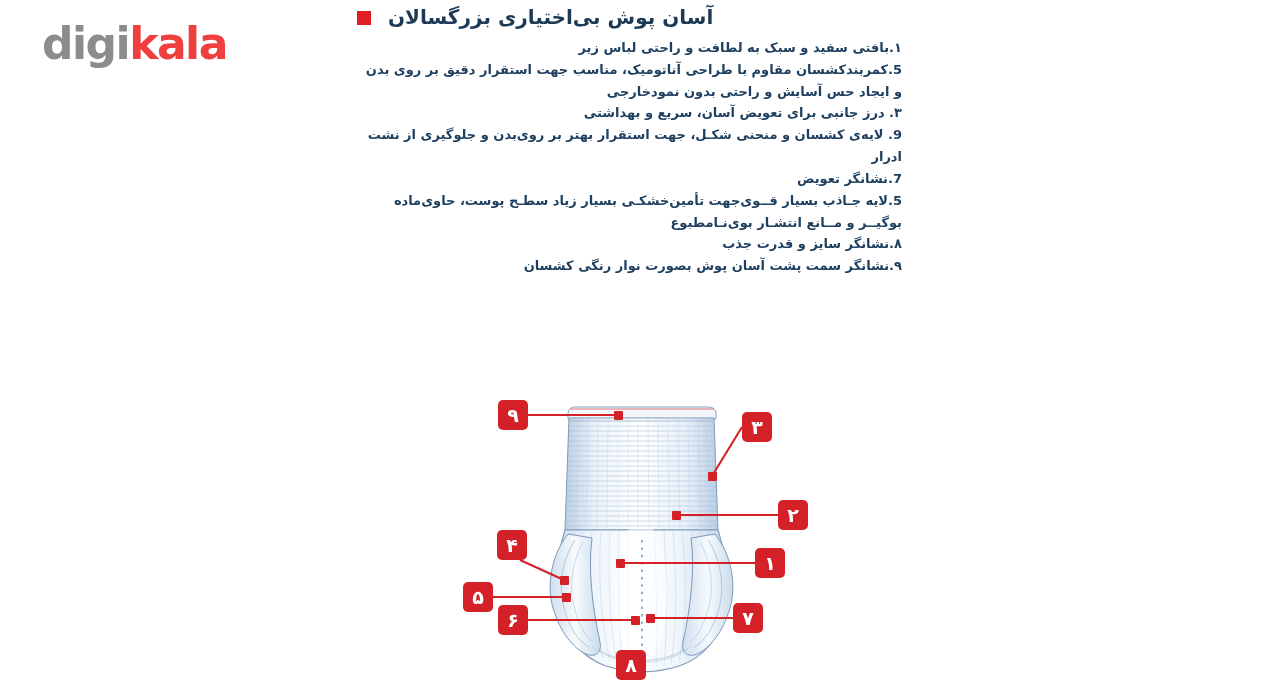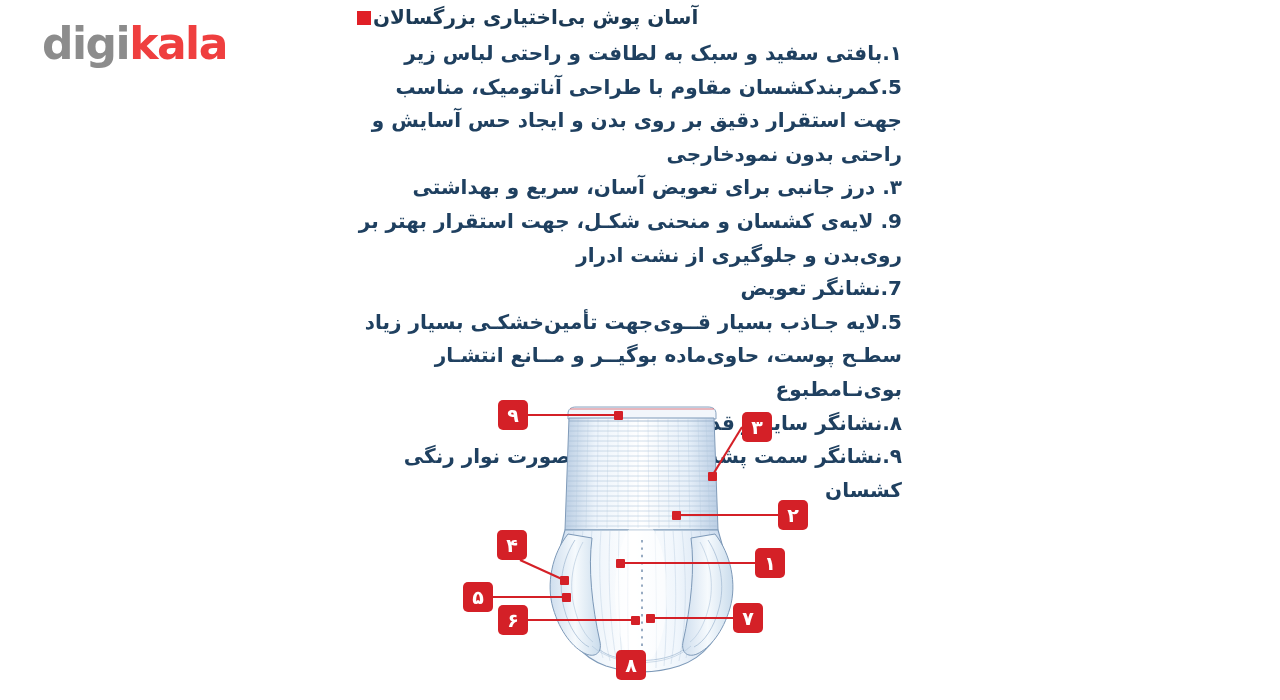--- a/index.html
+++ b/index.html
@@ -23,32 +23,32 @@
   .logo .digi{color:#8c8c8c;}
   .logo .kala{color:#ef3f3f;}
 
   
   .spec-block{
     position:absolute;right:378px;top:4px;width:545px;
     direction:rtl;text-align:right;
   }
   .spec-title{
     display:flex;flex-direction:row-reverse;align-items:center;
-    justify-content:flex-start;gap:2px;
+    justify-content:flex-start;gap:17px;
     font-size:20px;font-weight:700;color:#1c3a55;
     line-height:1.3;margin:0 0 7px 0;
     white-space:nowrap;
   }
   .bullet-sq{
     width:14px;height:14px;background:#e01f26;flex:0 0 auto;
     display:inline-block;position:relative;top:1px;
   }
   .spec-list{list-style:none;margin:0;padding:0;}
   .spec-list li{
-    font-size:20px;font-weight:700;color:#1f4060;
+    font-size:13px;font-weight:700;color:#1f4060;
     line-height:1.68;text-align:right;white-space:normal;
     letter-spacing:0px;
   }
 
   
   .diagram{position:absolute;left:440px;top:388px;width:400px;height:300px;}
   .diagram svg{display:block;width:400px;height:300px;overflow:visible;}
 
   
   .chip{

